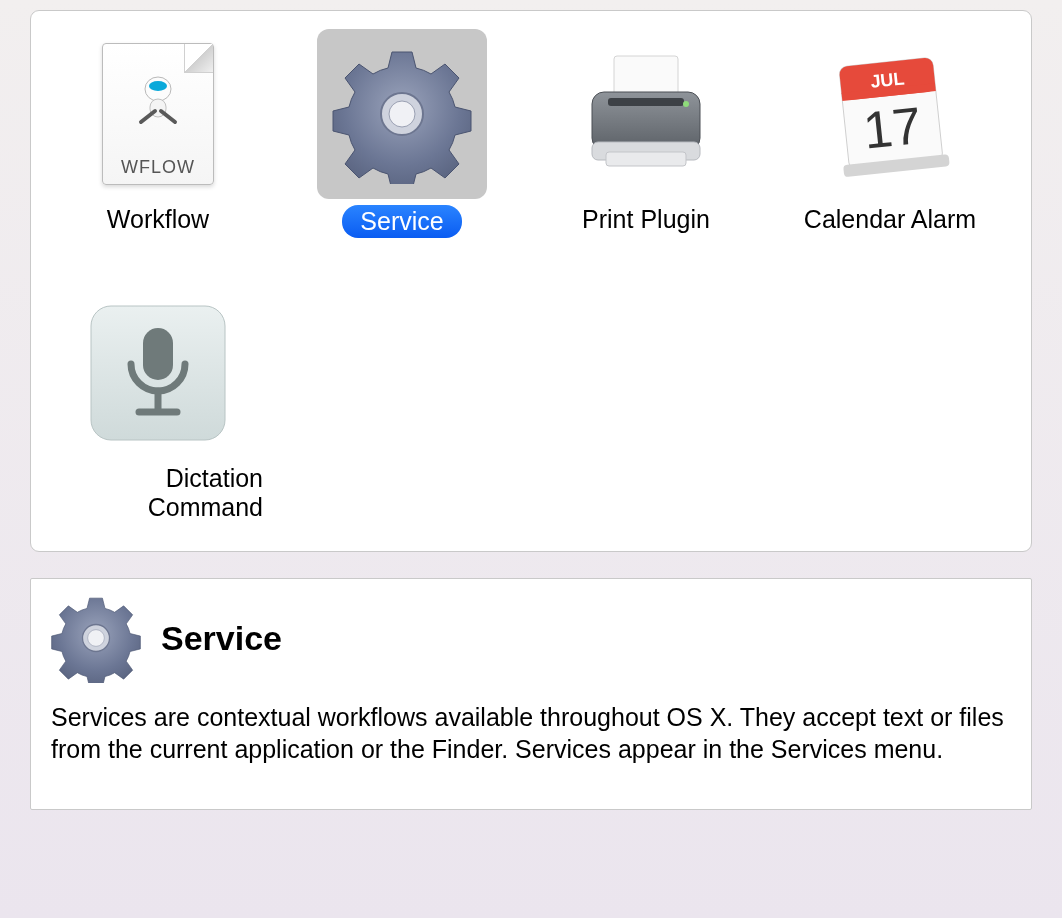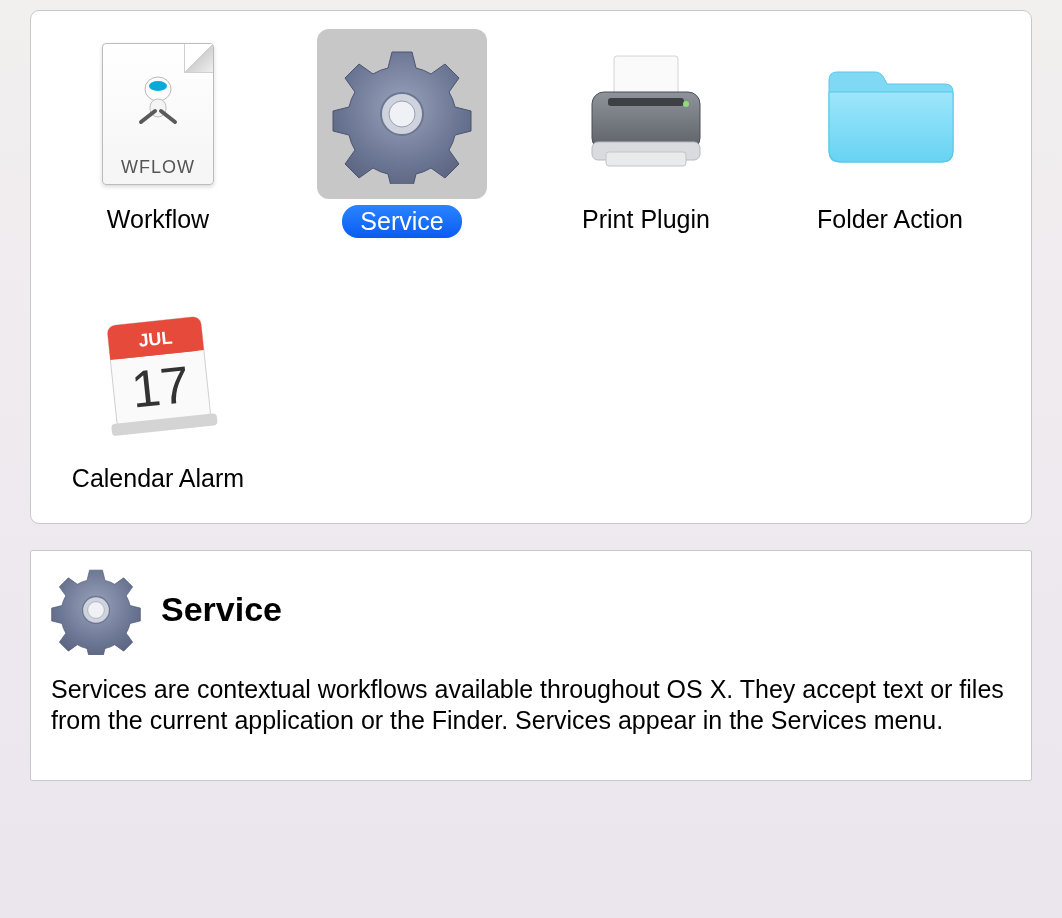--- a/index.html
+++ b/index.html
@@ -172,53 +172,58 @@
             <rect x="30" y="108" width="80" height="14" rx="3" fill="#e9eaec" stroke="#c3c5c9"></rect>
 
             <rect x="32" y="54" width="76" height="8" rx="3" fill="#3d4146"></rect>
 
             <circle cx="110" cy="60" r="3" fill="#8edb7a"></circle>
           </svg>
         </div>
         <div class="label">Print Plugin</div>
       </div>
 
-      <div class="cell">
-        <div class="icon-wrap">
-          <svg width="150" height="140" viewBox="0 0 150 140">
-            <defs>
-              <linearGradient id="fld" x1="0" y1="0" x2="0" y2="1">
-                <stop offset="0%" stop-color="#9ee6fb"></stop>
-                <stop offset="100%" stop-color="#67d3f3"></stop>
-              </linearGradient>
-            </defs>
-            <path d="M14 36 q0-8 8-8 h38 q6 0 9 6 l3 6 h58 q8 0 8 8 v60 q0 10 -10 10 h-104 q-10 0 -10-10 z" fill="#7fd9f4" stroke="#5bc7e9"></path>
-            <path d="M14 48 h124 q0 0 0 0 v58 q0 12 -12 12 h-100 q-12 0 -12-12 z" fill="url(#fld)" stroke="#57c6e8"></path>
-          </svg>
-        </div>
-        <div class="label">Folder Action</div>
-      </div>
 
       <div class="cell">
         <div class="icon-wrap">
           <svg width="140" height="140" viewBox="0 0 140 140">
             <g transform="rotate(-6 70 70)">
               <rect x="24" y="18" width="94" height="104" rx="8" fill="#fafafa" stroke="#cfcfcf"></rect>
               <rect x="24" y="18" width="94" height="34" rx="8" fill="#e64a3b"></rect>
               <rect x="24" y="44" width="94" height="8" fill="#e64a3b"></rect>
               <text x="71" y="42" text-anchor="middle" font-size="18" font-weight="bold" fill="#fff" font-family="Helvetica">JUL</text>
               <text x="71" y="102" text-anchor="middle" font-size="52" fill="#333" font-family="Helvetica">17</text>
               <rect x="18" y="116" width="106" height="12" rx="4" fill="#d4d4d4"></rect>
             </g>
           </svg>
         </div>
         <div class="label">Calendar Alarm</div>
       </div>
 
 
+      <div class="cell">
+        <div class="icon-wrap">
+          <svg width="150" height="150" viewBox="0 0 150 150">
+            <defs>
+              <linearGradient id="tile" x1="0" y1="0" x2="0" y2="1">
+                <stop offset="0%" stop-color="#eaf0f0"></stop>
+                <stop offset="100%" stop-color="#cfdada"></stop>
+              </linearGradient>
+            </defs>
+            <rect x="8" y="8" width="134" height="134" rx="20" fill="url(#tile)" stroke="#b8c4c4"></rect>
+            <g stroke="#6f7a7a" stroke-width="7" fill="none" stroke-linecap="round">
+              <rect x="60" y="30" width="30" height="52" rx="15" fill="#6f7a7a" stroke="none"></rect>
+              <path d="M48 66 a27 27 0 0 0 54 0"></path>
+              <line x1="75" y1="93" x2="75" y2="112"></line>
+              <line x1="56" y1="114" x2="94" y2="114"></line>
+            </g>
+          </svg>
+        </div>
+        <div class="label">Dictation Command</div>
+      </div>
 
     </div>
   </div>
 
   <div class="desc-panel">
     <div class="desc-head">
       <span>
         <svg width="90" height="90" viewBox="0 0 140 140">
           <defs>
             <radialGradient id="gearG2" cx="50%" cy="40%" r="70%">

